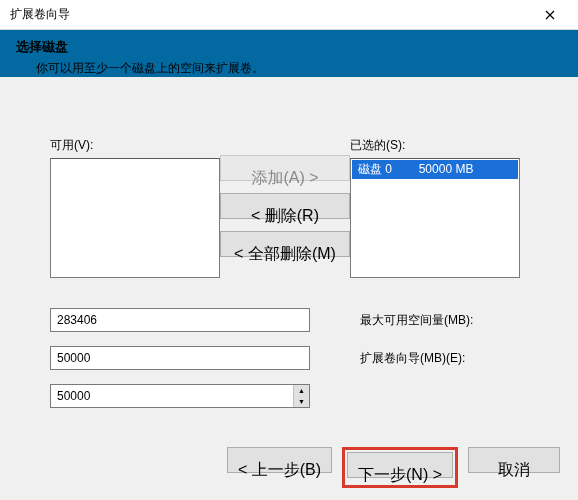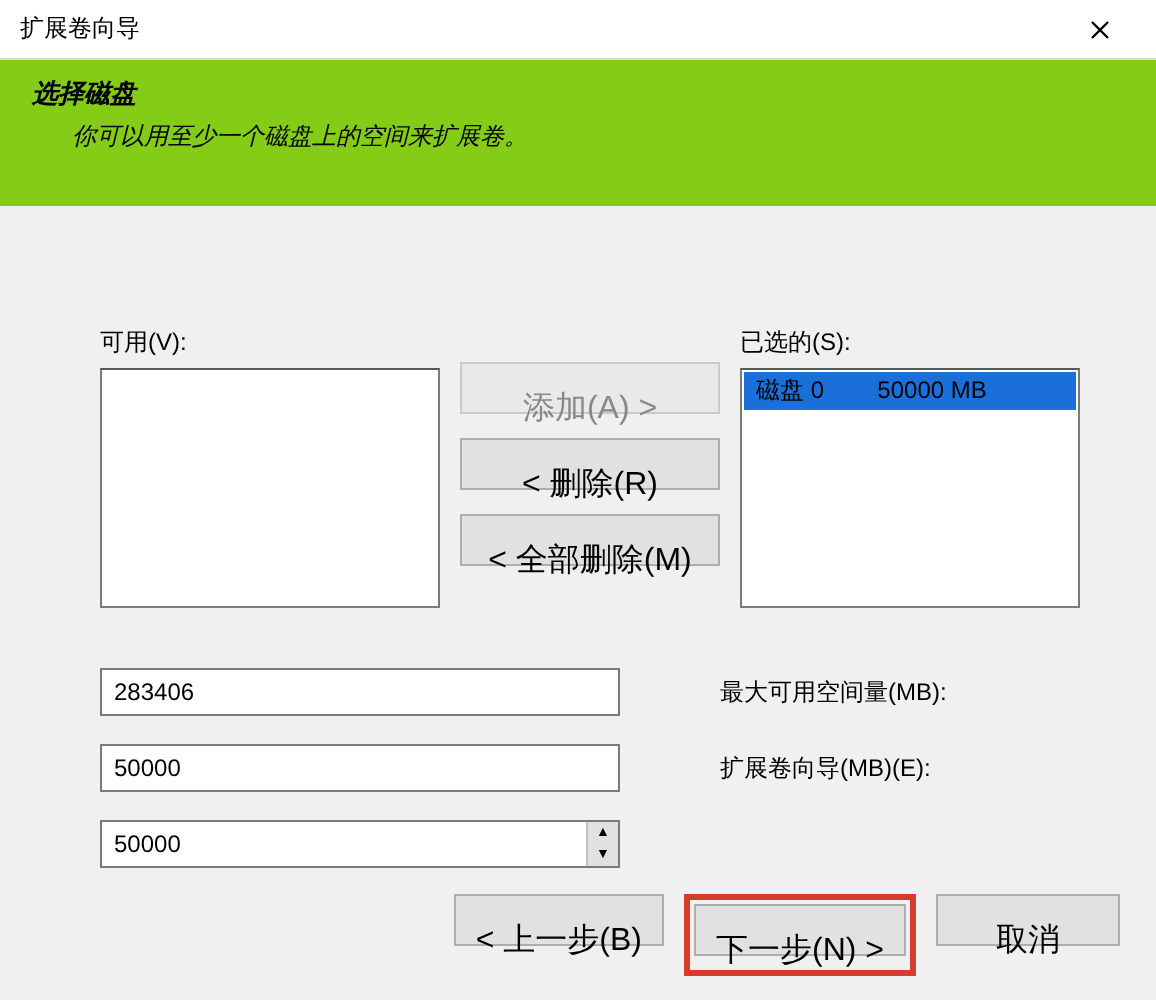--- a/index.html
+++ b/index.html
@@ -24,54 +24,53 @@
     gap: 48px;
   }
   .titlebar .title { font-size: 12px; }
   .titlebar .close {
     width: 40px; height: 28px;
     display: flex; align-items: center; justify-content: center;
     cursor: pointer;
   }
   .titlebar .close svg { width: 10px; height: 10px; }
   .header-area {
-    padding: 8px 16px 26px 16px;
-    background: #84cc16;
-    font-style: italic;
+    padding: 8px 16px 0 16px;
+    background: #0369a1;
   }
   .header-area .h1 { font-weight: bold; font-size: 13px; margin-bottom: 4px; }
   .header-area .desc { padding-left: 20px; }
   .body-area {
     background: #f0f0f0;
     padding: 60px 20px 10px 50px;
   }
   .cols {
     display: grid;
     grid-template-columns: 170px 130px 170px;
-    column-gap: 10px;
+    column-gap: 0;
     align-items: start;
   }
   .col .label { margin-bottom: 4px; }
   .listbox {
     width: 100%;
     height: 120px;
     background: #fff;
     border: 1px solid #7a7a7a;
     border-top: 1px solid #5a5a5a;
     padding: 1px;
     overflow: auto;
   }
   .listbox .item {
     padding: 1px 6px;
     white-space: pre;
     font-size: 12px;
   }
   .listbox .item.selected {
     background: #1a6fd8;
-    color: #000000;
+    color: #ffffff;
   }
   .mid-buttons {
     display: flex;
     flex-direction: column;
     gap: 12px;
     margin-top: 18px;
     align-items: stretch;
   }
   .btn {
     height: 26px;

